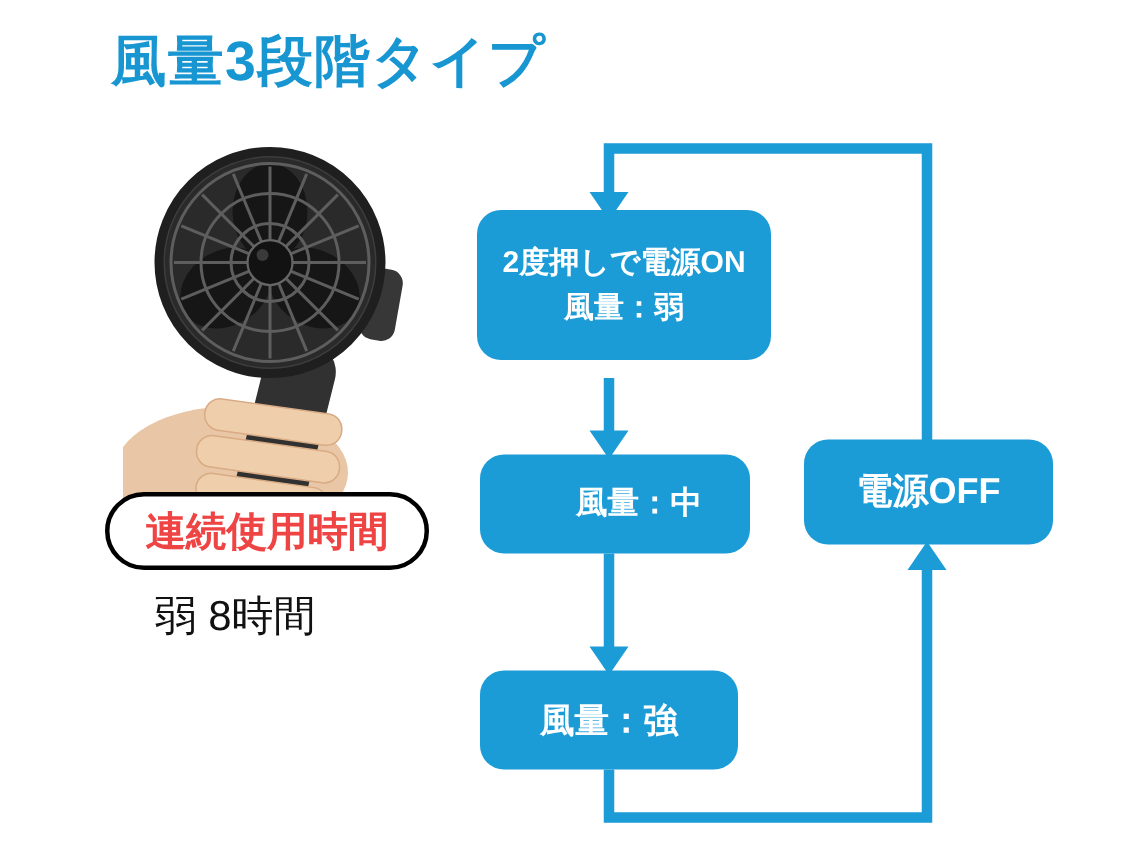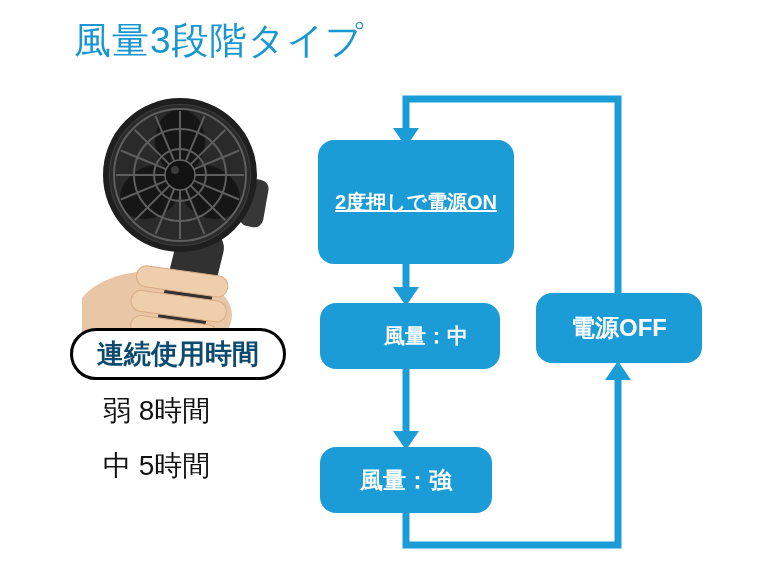--- a/index.html
+++ b/index.html
@@ -4,38 +4,38 @@
 <style>
   html,body { margin:0; padding:0; background:#ffffff; }
   .page {
     position:relative; width:760px; height:570px; overflow:hidden;
     background:#ffffff;
     font-family:"Liberation Sans","DejaVu Sans",sans-serif;
     --blue:#1c9cd7;
   }
   .title {
     position:absolute; left:74px; top:16px; margin:0;
-    font-size:37px; font-weight:normal; color:#1796d2; letter-spacing:1px;
+    font-size:37px; font-weight:bold; color:#1796d2; letter-spacing:1px;
   }
   svg.arrows { position:absolute; left:0; top:0; width:760px; height:570px; z-index:1; }
   .fbox {
     position:absolute; z-index:2;
     background:var(--blue); color:#ffffff; font-weight:bold;
     display:flex; flex-direction:column; align-items:center; justify-content:center;
     text-align:center; border-radius:16px; line-height:1.5;
   }
-  .box-start { left:318px; top:140px; width:196px; height:124px; font-size:20px;text-decoration:underline; }
+  .box-start { left:318px; top:140px; width:196px; height:100px; font-size:20px; }
   .box-mid   { left:320px; top:303px; width:148px; height:66px;  font-size:21px;padding-left:32px; }
   .box-high  { left:320px; top:447px; width:172px; height:66px;  font-size:23px; }
   .box-off   { left:536px; top:293px; width:166px; height:70px;  font-size:24px; }
   svg.fan { position:absolute; left:82px; top:76px; width:210px; height:272px; z-index:2; }
   .oval {
     position:absolute; left:70px; top:328px; z-index:3;
     background:#ffffff; border:3px solid #000000; border-radius:30px;
-    padding:5px 24px; font-size:27px; font-weight:bold; color:#0c4a6e;
+    padding:5px 24px; font-size:27px; font-weight:bold; color:#ef4444;
     white-space:nowrap;
   }
   .usage-list { position:absolute; left:103px; top:392px; z-index:3; }
   .usage-item { font-size:28px; font-weight:500; color:#111; margin-bottom:17px; white-space:nowrap;text-align:center; }
 </style>
 </head>
 <body>
 
 <div class="page">
 
@@ -55,20 +55,21 @@
     <g fill="#1c9cd7" stroke="none">
       <polygon points="393,128 419,128 406,147"></polygon>
       <polygon points="393,287 419,287 406,306"></polygon>
       <polygon points="393,431 419,431 406,450"></polygon>
       <polygon points="605,380 631,380 618,361"></polygon>
     </g>
   </svg>
 
   <div class="fbox box-start">
     <span>2度押しで電源ON</span>
+    <span>風量：弱</span>
   </div>
   <div class="fbox box-mid">風量：中</div>
   <div class="fbox box-high">風量：強</div>
   <div class="fbox box-off">電源OFF</div>
 
   <svg class="fan" viewBox="0 0 210 270">
 
     <rect x="0" y="222" width="105" height="48" fill="#e8c6a6"></rect>
     <ellipse cx="72" cy="238" rx="78" ry="44" fill="#e8c6a6"></ellipse>
 
@@ -121,16 +122,15 @@
       <rect x="52" y="194" width="92" height="21" rx="10"></rect>
       <rect x="50" y="219" width="96" height="21" rx="10"></rect>
       <rect x="53" y="244" width="88" height="20" rx="10"></rect>
     </g>
   </svg>
 
   <div class="oval">連続使用時間</div>
 
   <div class="usage-list">
     <div class="usage-item">弱 8時間</div>
-    <div class="usage-item">中 5時間</div>
   </div>
 
 </div>
 
 </body></html>

